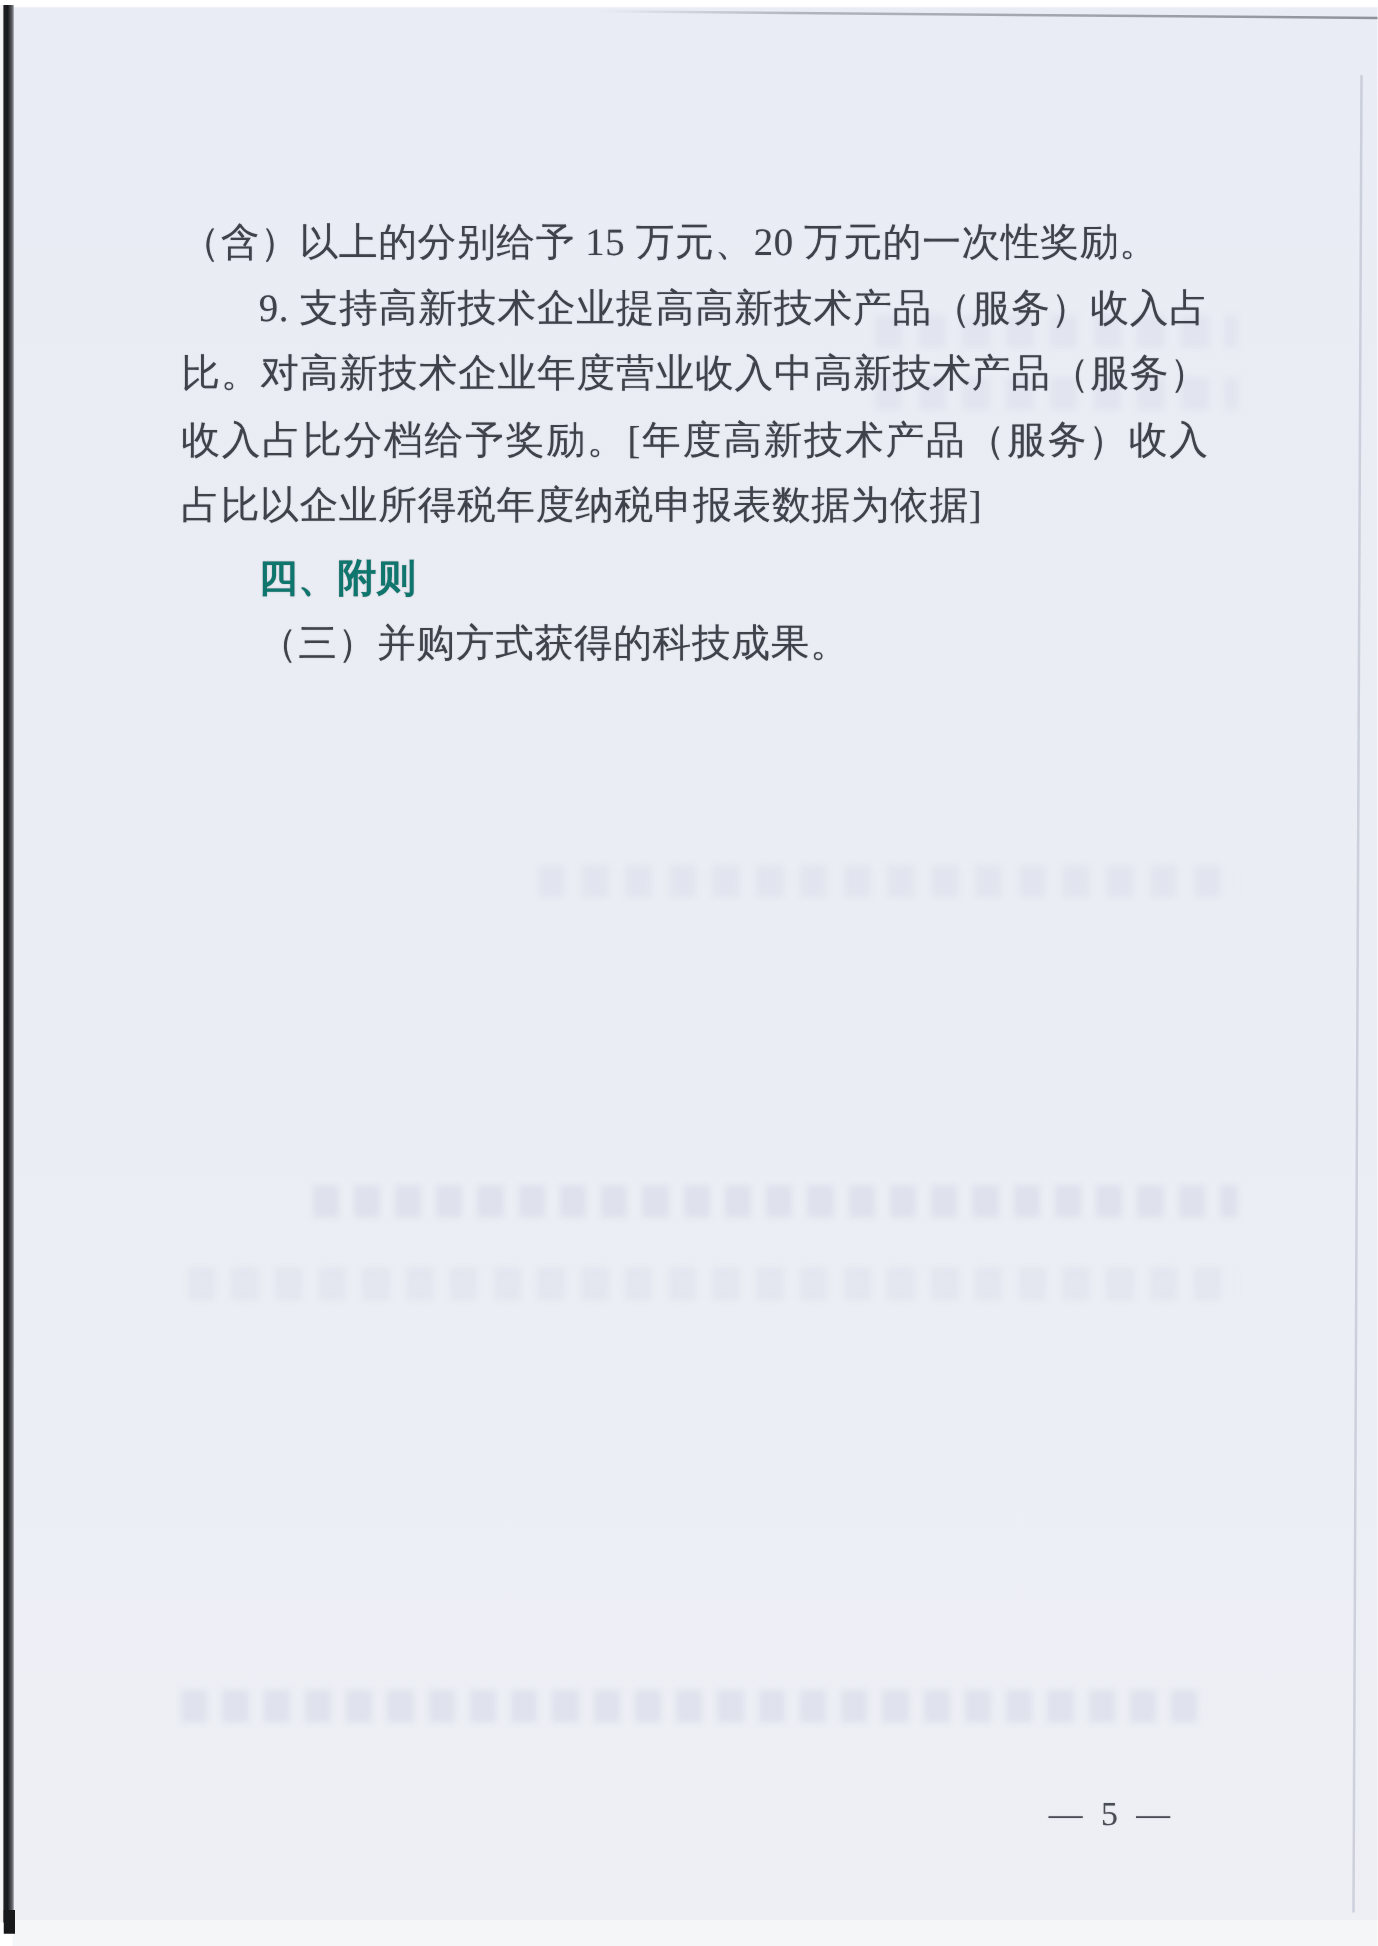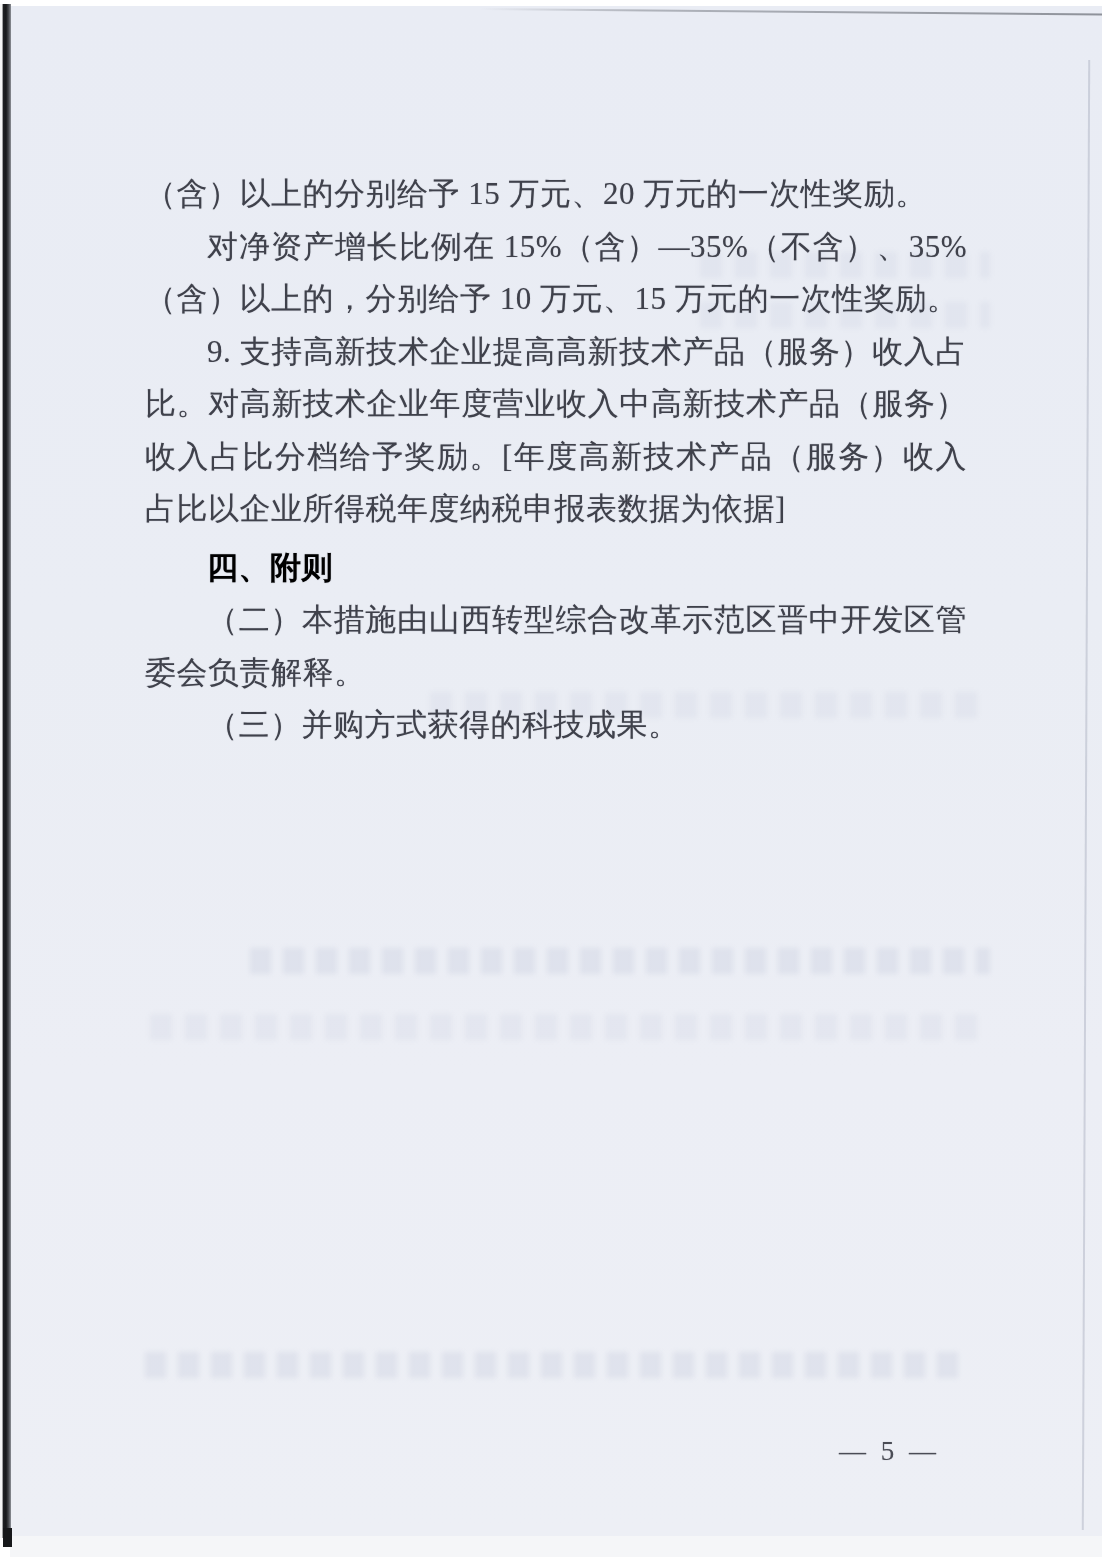--- a/index.html
+++ b/index.html
@@ -97,21 +97,21 @@
   }
 
   .para {
     margin: 0;
     text-indent: 2em;
     text-align: justify;
   }
   .para.continuation { text-indent: 0; }
   .para.heading {
     font-weight: 700;
-    color: #000000;
+    color: #0f766e;
     text-align: left;
     margin-top: 6px;
     text-shadow: 0 0 1px rgba(52,53,61,0.5);
   }
   .para.spaced-top { margin-top: 7px; }
 
   
   .page-number {
     position: absolute;
     top: 1436px;
@@ -165,24 +165,22 @@
   </div>
   <div class="ghost" style="left:150px; top:1014px; width:840px;">
     <div class="stripe light"></div>
   </div>
   <div class="ghost" style="left:145px; top:1352px; width:815px;">
     <div class="stripe"></div>
   </div>
 
   <div class="doc-body">
       <p class="para continuation">（含）以上的分别给予 15 万元、20 万元的一次性奖励。</p>
-      <p class="para body">对净资产增长比例在 15%（含）—35%（不含）、35%（含）以上的，分别给予 10 万元、15 万元的一次性奖励。</p>
       <p class="para body">9. 支持高新技术企业提高高新技术产品（服务）收入占比。对高新技术企业年度营业收入中高新技术产品（服务）收入占比分档给予奖励。[年度高新技术产品（服务）收入占比以企业所得税年度纳税申报表数据为依据]</p>
       <p class="para heading">四、附则</p>
-      <p class="para body">（二）本措施由山西转型综合改革示范区晋中开发区管委会负责解释。</p>
       <p class="para body">（三）并购方式获得的科技成果。</p>
     </div>
 
   <div class="page-number">— 5 —</div>
 
   <div class="edge-left"></div>
   <div class="top-edge-line"></div>
   <div class="right-fold-line"></div>
   <div class="bottom-strip"></div>
   <div class="corner-mark"></div>

